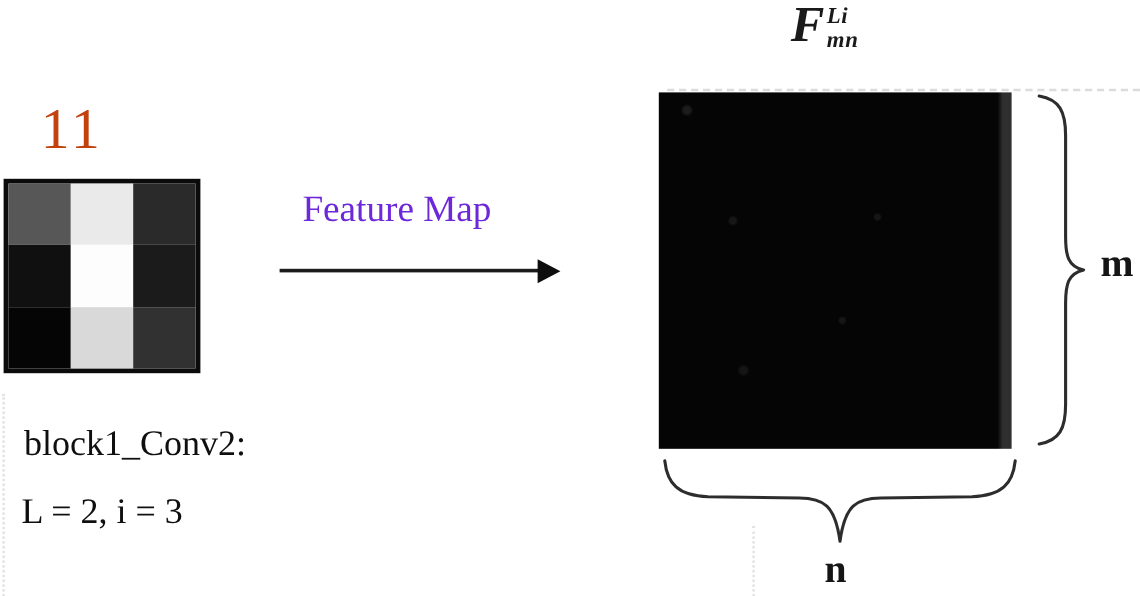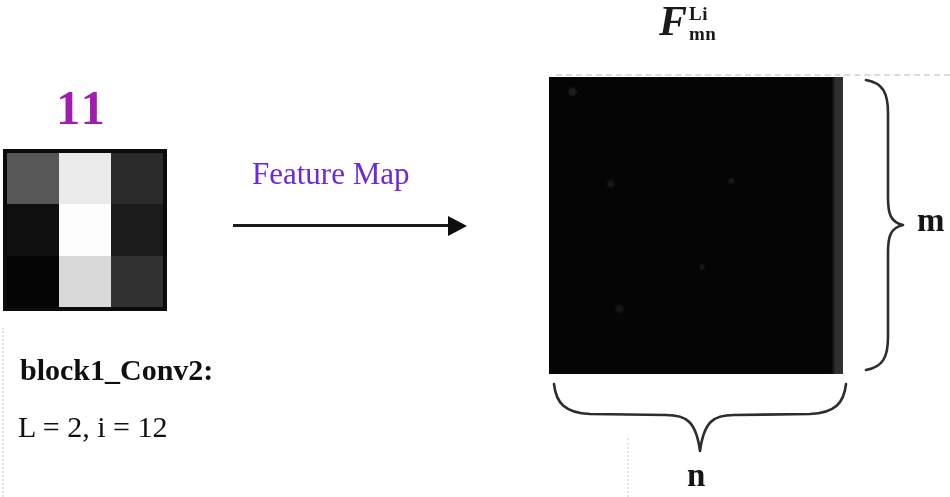--- a/index.html
+++ b/index.html
@@ -23,40 +23,40 @@
     left: 556px; top: 74px; width: 394px; height: 0;
     border-top: 2px dashed #dcdcdc;
   }
   .rule-v { width: 0; border-left: 2px dotted #e2e2e2; }
   .rule-v1 { left: 2px; top: 328px; height: 169px; }
   .rule-v2 { left: 627px; top: 438px; height: 59px; }
 
   
   .filter-index {
     left: 34px; top: 84px; width: 96px;
-    text-align: center;
-    font-size: 48px; font-weight: 700; line-height: 1;
+    text-align: left;
+    font-size: 48px; font-weight: 400; line-height: 1;
     letter-spacing: 3px;
-    color: #a21caf;
+    color: #c2410c;
   }
   .filter-grid {
     left: 3px; top: 149px;
     width: 156px; height: 154px;
     border: 4px solid var(--grid-border, #0b0b0b);
     display: grid;
     grid-template-columns: repeat(3, 1fr);
     grid-template-rows: repeat(3, 1fr);
   }
   .filter-grid .cell { width: 100%; height: 100%; }
   .caption {
     font-size: 30px; line-height: 1.1;
     color: #0f0f0f;
     white-space: nowrap;
   }
-  .cap1 { left: 20px; top: 353px; font-weight: bold; }
+  .cap1 { left: 20px; top: 353px; }
   .cap2 { left: 18px; top: 410px; }
 
   
   .transform-label {
     left: 252px; top: 157px;
     font-size: 31px; line-height: 1.1;
     color: #6d28d9;
     white-space: nowrap;
   }
   .arrow-line {
@@ -81,21 +81,21 @@
   .f-base {
     font-size: 42px; line-height: 0.9;
     font-style: italic; font-weight: 700;
   }
   .f-scripts {
     display: inline-flex; flex-direction: column;
     margin-left: 2px; margin-top: 1px;
   }
   .f-sup, .f-sub {
     font-size: 19px; line-height: 1;
-    font-weight: 700;
+    font-style: italic; font-weight: 700;
     letter-spacing: 0.5px;
   }
   .f-sub { margin-top: 1px; }
 
   .feature-map {
     left: 549px; top: 77px;
     width: 294px; height: 297px;
     background:
       radial-gradient(circle 7px at 8% 5%,  #1c1c1c 0 40%, transparent 75%),
       radial-gradient(circle 6px at 21% 36%, #171717 0 40%, transparent 75%),
@@ -145,21 +145,21 @@
         <div class="cell" style="background: rgb(16, 16, 16);"></div>
         <div class="cell" style="background: rgb(253, 253, 253);"></div>
         <div class="cell" style="background: rgb(27, 27, 27);"></div>
         <div class="cell" style="background: rgb(5, 5, 5);"></div>
         <div class="cell" style="background: rgb(217, 217, 217);"></div>
         <div class="cell" style="background: rgb(49, 49, 49);"></div>
       </div>
 
     <div class="abs caption cap1">block1_Conv2:</div>
 
-    <div class="abs caption cap2">L = 2, i = 12</div>
+    <div class="abs caption cap2">L = 2, i = 3</div>
   </section>
 
   <section>
     <div class="abs transform-label">Feature Map</div>
     <div class="abs arrow-line"></div>
     <div class="abs arrow-head"></div>
   </section>
 
   <section>
     <div class="abs f-symbol">

